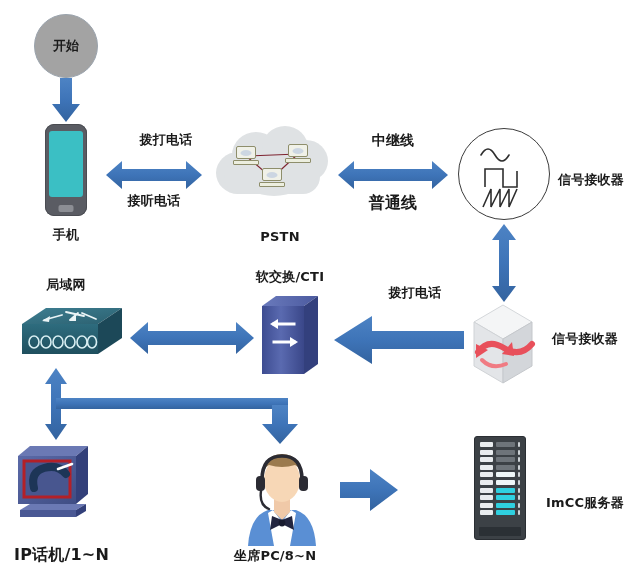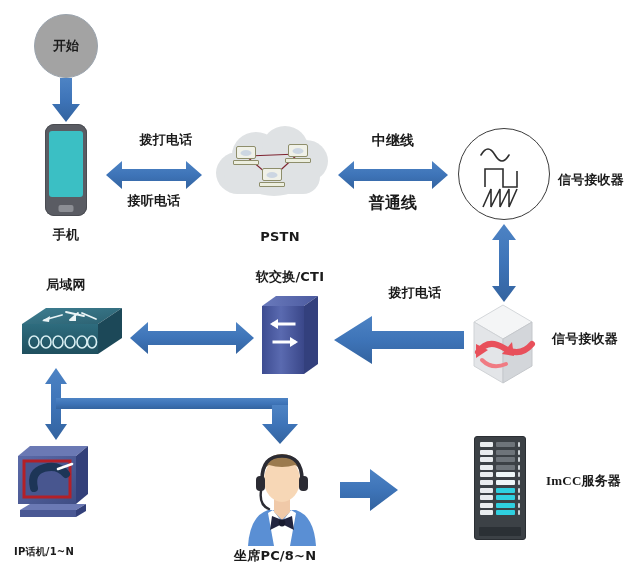--- a/index.html
+++ b/index.html
@@ -319,21 +319,21 @@
         <rect x="10" y="17" width="46" height="36" fill="#48568f" stroke="#b32028" stroke-width="3"></rect>
         <path d="M20 44 q-4 -16 10 -20 q14 -4 22 6" fill="none" stroke="#1d3557" stroke-width="8" stroke-linecap="round"></path>
         <path d="M44 25 l14 -5" stroke="#ffffff" stroke-width="2.5" stroke-linecap="round"></path>
         <polygon points="22,60 46,60 46,66 22,66" fill="#46528c"></polygon>
         <polygon points="6,66 62,66 72,60 16,60" fill="#6b79b4"></polygon>
         <polygon points="6,66 62,66 62,73 6,73" fill="#4a5894"></polygon>
         <polygon points="62,66 72,60 72,67 62,73" fill="#33407a"></polygon>
       </svg>
     </div>
   </div>
-  <div class="lbl" style="left:14px;top:546px;font-size:10px;text-align:right;">IP话机/1~N</div>
+  <div class="lbl" style="left:14px;top:546px;font-size:16px;text-align:right;">IP话机/1~N</div>
 
   <div class="node" style="left:246px;top:446px;">
     <div class="agent">
       <svg width="72" height="100" viewBox="0 0 72 100">
 
         <path d="M2 100 q2 -30 20 -36 l28 0 q18 6 20 36 z" fill="#5a8fd4"></path>
 
         <path d="M27 64 l9 12 l9 -12 l5 3 l-6 33 l-16 0 l-6 -33 z" fill="#ffffff"></path>
 
         <path d="M28 52 h16 v14 l-8 8 l-8 -8 z" fill="#f0c9a8"></path>
@@ -403,21 +403,21 @@
           <i class="c"></i>
         </div>
       <div class="row">
           <i class="a"></i>
           <i class="b on"></i>
           <i class="c"></i>
         </div>
       <div class="foot"></div>
     </div>
   </div>
-  <div class="lbl" style="left:546px;top:474px;font-size:13px;font-family:Liberation Serif, serif;">ImCC服务器</div>
+  <div class="lbl" style="left:546px;top:496px;font-size:13px;">ImCC服务器</div>
 
   <div class="lbl c" style="left:166px;top:133px;font-size:13px;">拨打电话</div>
   <div class="lbl c" style="left:154px;top:194px;font-size:13px;">接听电话</div>
   <div class="lbl c" style="left:393px;top:133px;font-size:14px;">中继线</div>
   <div class="lbl c" style="left:393px;top:194px;font-size:16px;">普通线</div>
   <div class="lbl c" style="left:415px;top:286px;font-size:13px;">拨打电话</div>
 
 </div>
 
 </body></html>

